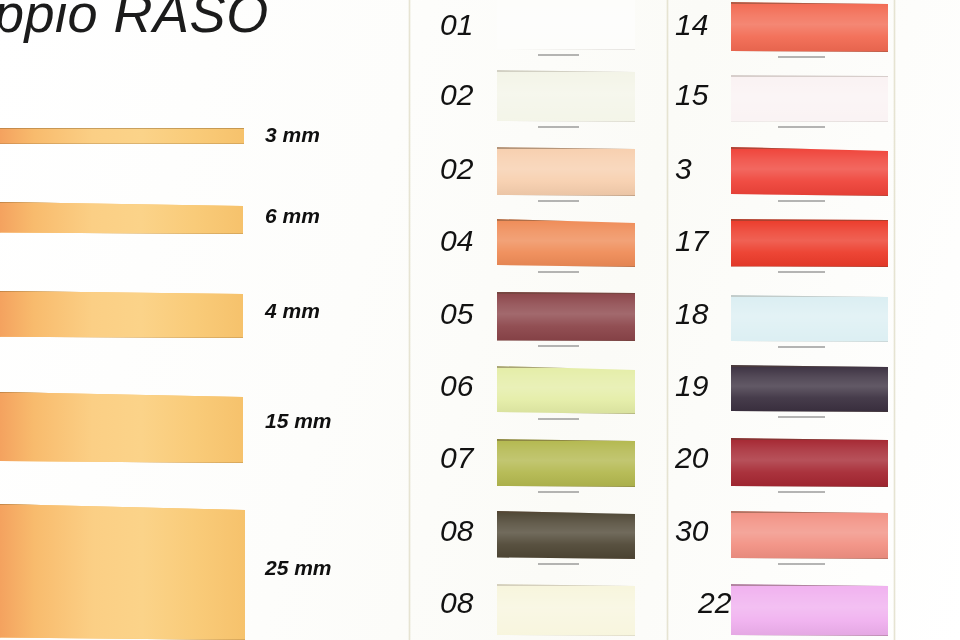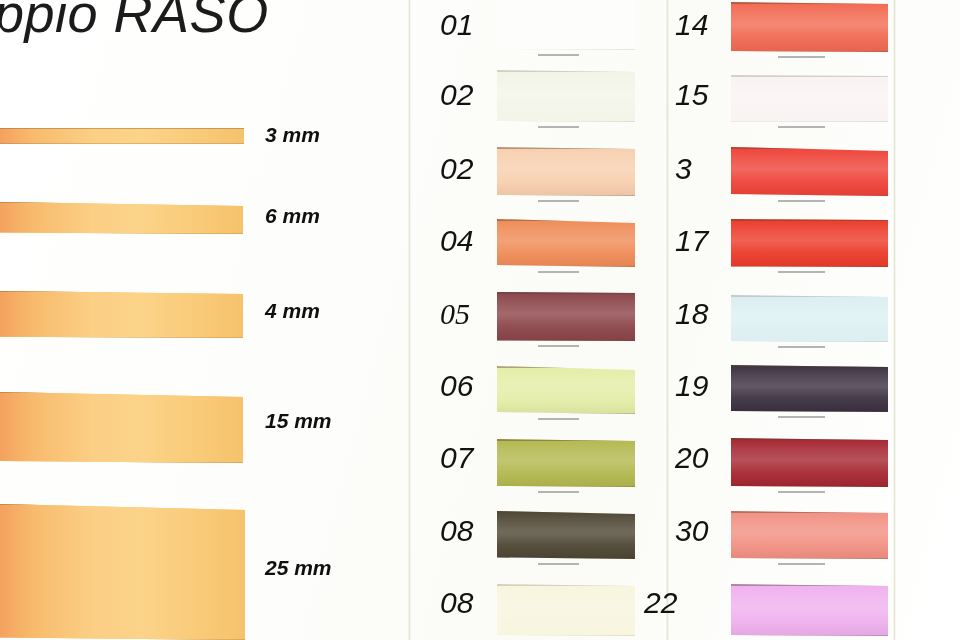--- a/index.html
+++ b/index.html
@@ -248,21 +248,21 @@
           <div class="swatch-num" style="left: 440px; top: 224px;">04</div>
           <div class="swatch-band" style="left: 497px; top: 219px; width: 138px; height: 48px; clip-path: polygon(0px 0px, 100% 4px, 100% 100%, 0px calc(100% - 2px));">
             <div class="fill" style="background: rgb(239, 139, 86);"></div>
             <div class="gloss"></div>
             <div class="etop"></div>
             <div class="ebot"></div>
           </div>
           <div class="tick" style="left: 538px; top: 271px; width: 41px;"></div>
         </div>
         <div class="swatch-row">
-          <div class="swatch-num" style="left: 440px; top: 297px; font-family: Liberation Serif, serif;">05</div>
+          <div class="swatch-num" style="left: 440px; top: 297px;">05</div>
           <div class="swatch-band" style="left: 497px; top: 292px; width: 138px; height: 49px; clip-path: polygon(0px 0px, 100% 1px, 100% 100%, 0px calc(100% - 0.5px));">
             <div class="fill" style="background: rgb(139, 68, 73);"></div>
             <div class="gloss"></div>
             <div class="etop"></div>
             <div class="ebot"></div>
           </div>
           <div class="tick" style="left: 538px; top: 345px; width: 41px;"></div>
         </div>
         <div class="swatch-row">
           <div class="swatch-num" style="left: 440px; top: 369px;">06</div>
@@ -379,21 +379,21 @@
           <div class="swatch-num" style="left: 675px; top: 514px;">30</div>
           <div class="swatch-band" style="left: 731px; top: 511px; width: 157px; height: 48px; clip-path: polygon(0px 0px, 100% 2px, 100% 100%, 0px calc(100% - 1px));">
             <div class="fill" style="background: rgb(242, 144, 130);"></div>
             <div class="gloss"></div>
             <div class="etop"></div>
             <div class="ebot"></div>
           </div>
           <div class="tick" style="left: 778px; top: 563px; width: 47px;"></div>
         </div>
         <div class="swatch-row">
-          <div class="swatch-num" style="left: 644px; top: 586px;">22</div>
+          <div class="swatch-num" style="left: 698px; top: 586px;">22</div>
           <div class="swatch-band" style="left: 731px; top: 584px; width: 157px; height: 52px; clip-path: polygon(0px 0px, 100% 2px, 100% 100%, 0px calc(100% - 1px));">
             <div class="fill" style="background: rgb(240, 176, 239);"></div>
             <div class="gloss"></div>
             <div class="etop"></div>
             <div class="ebot"></div>
           </div>
         </div>
       </div>
     </div>
 

